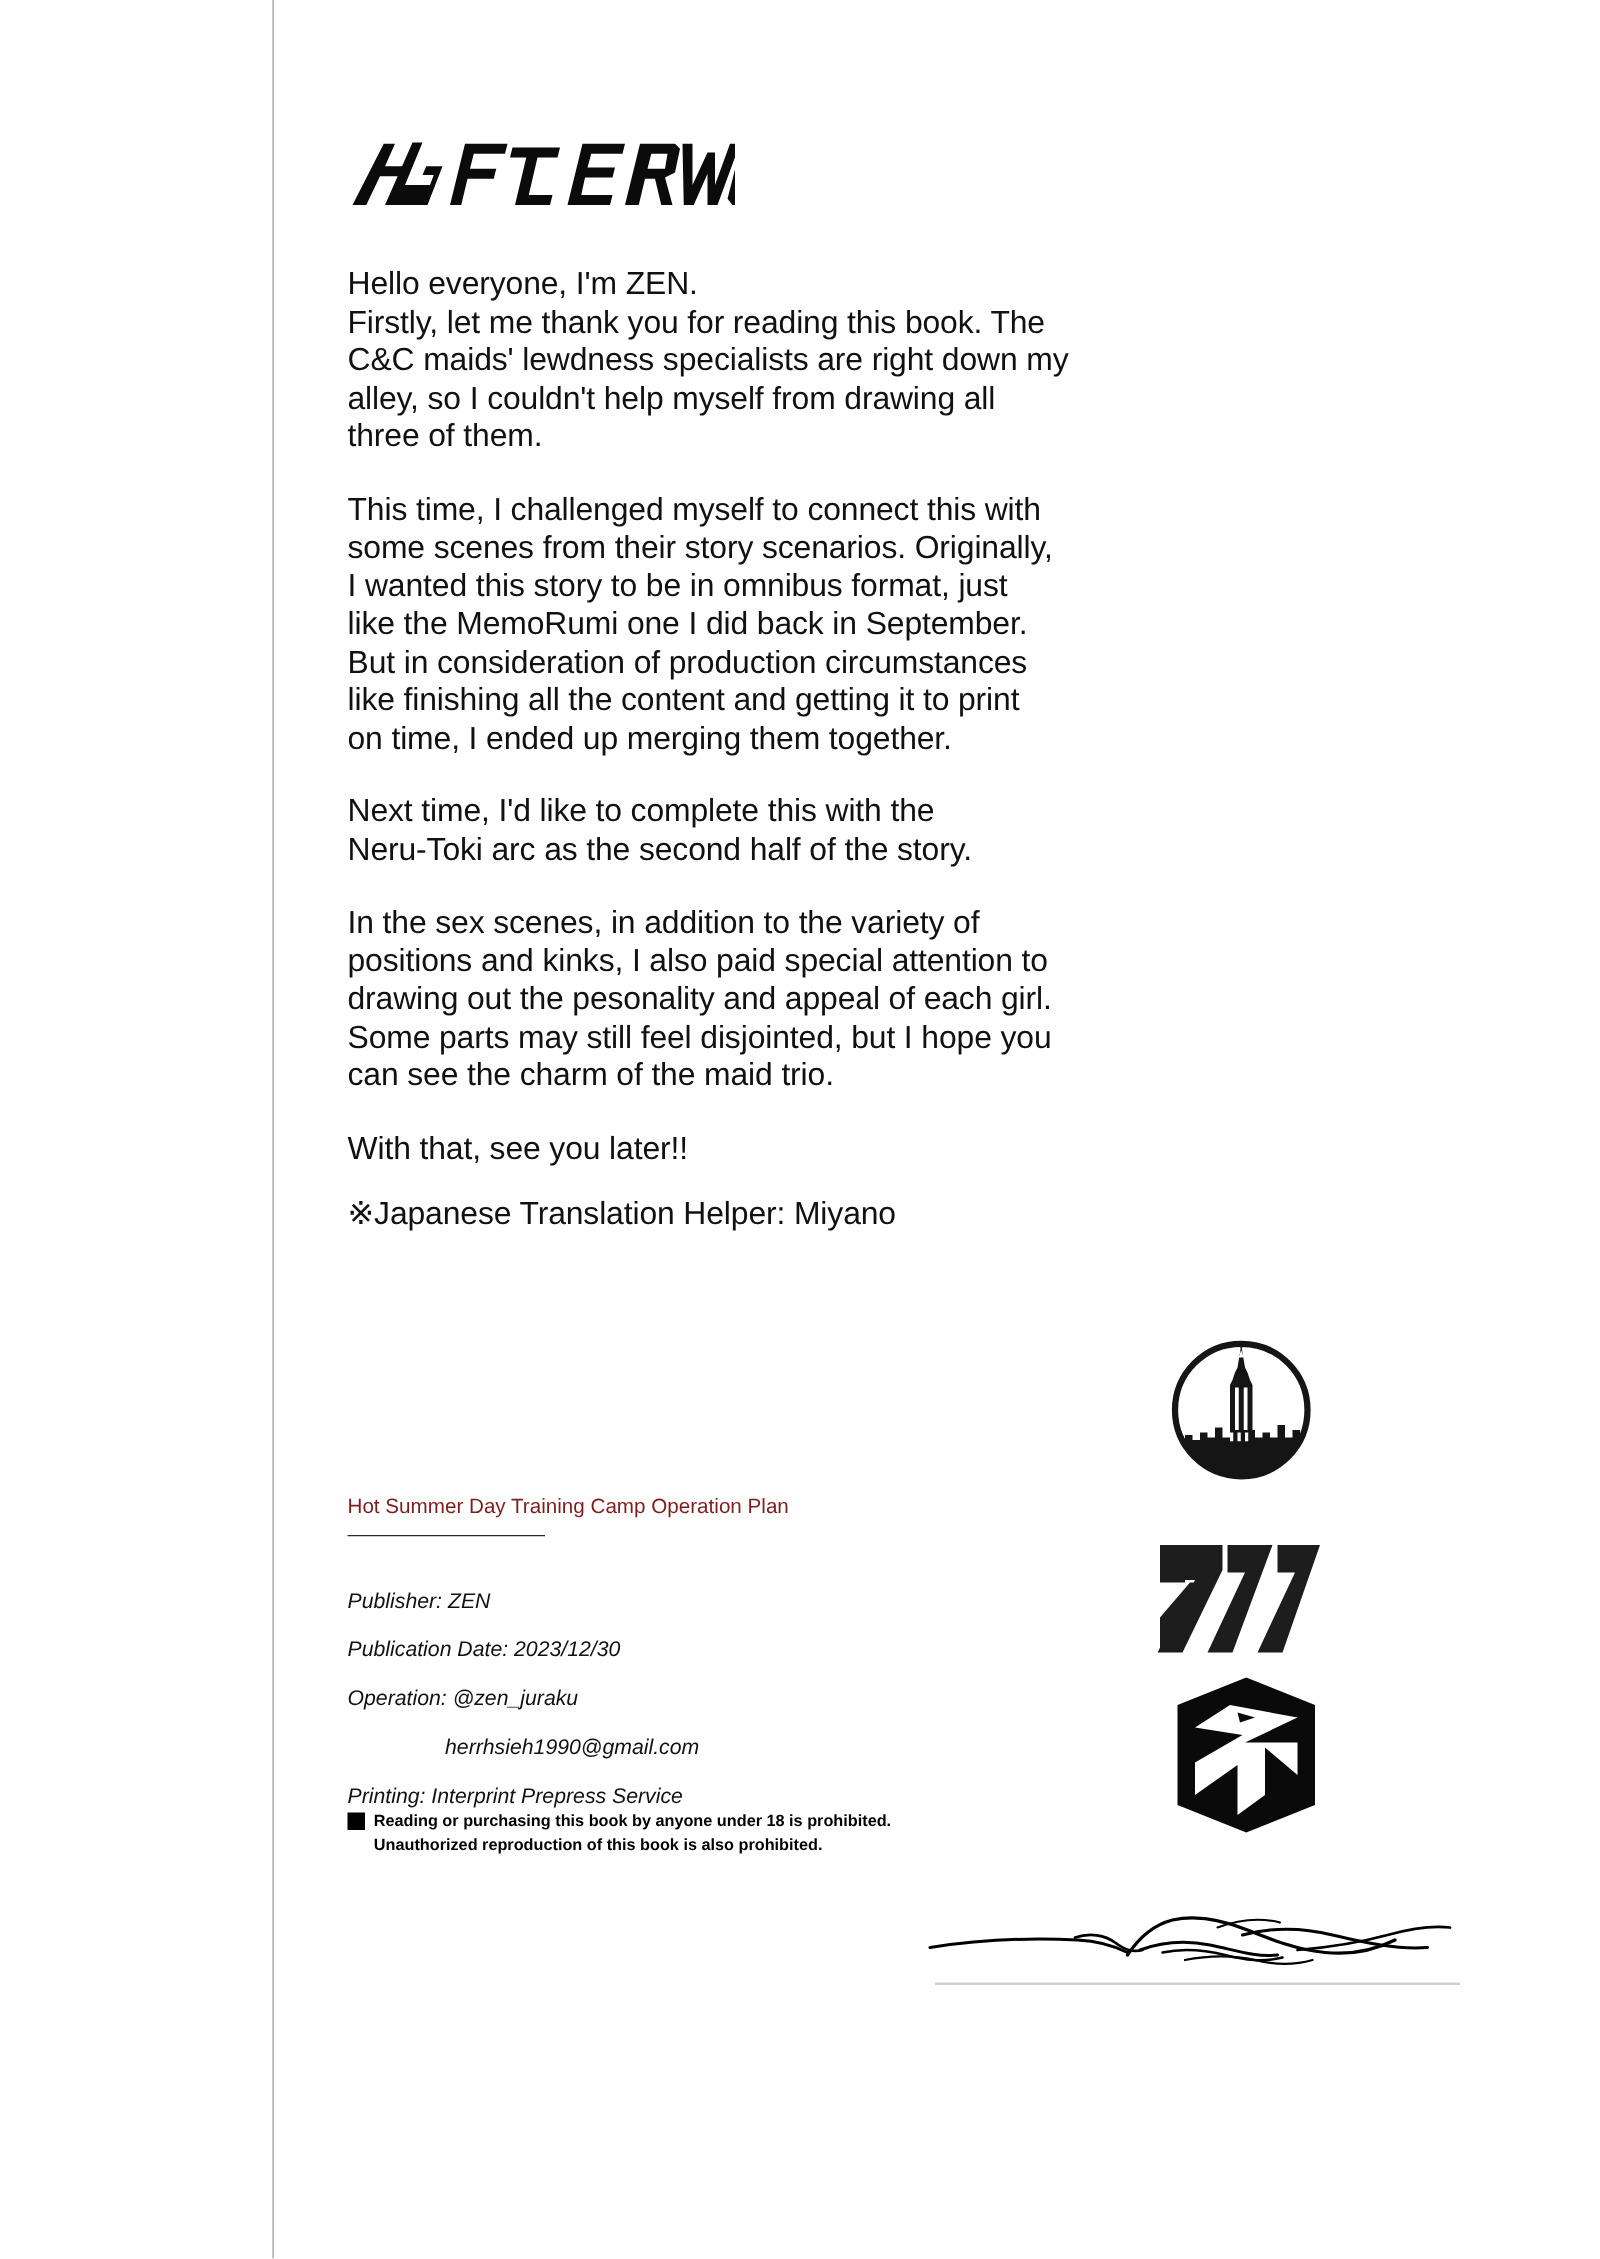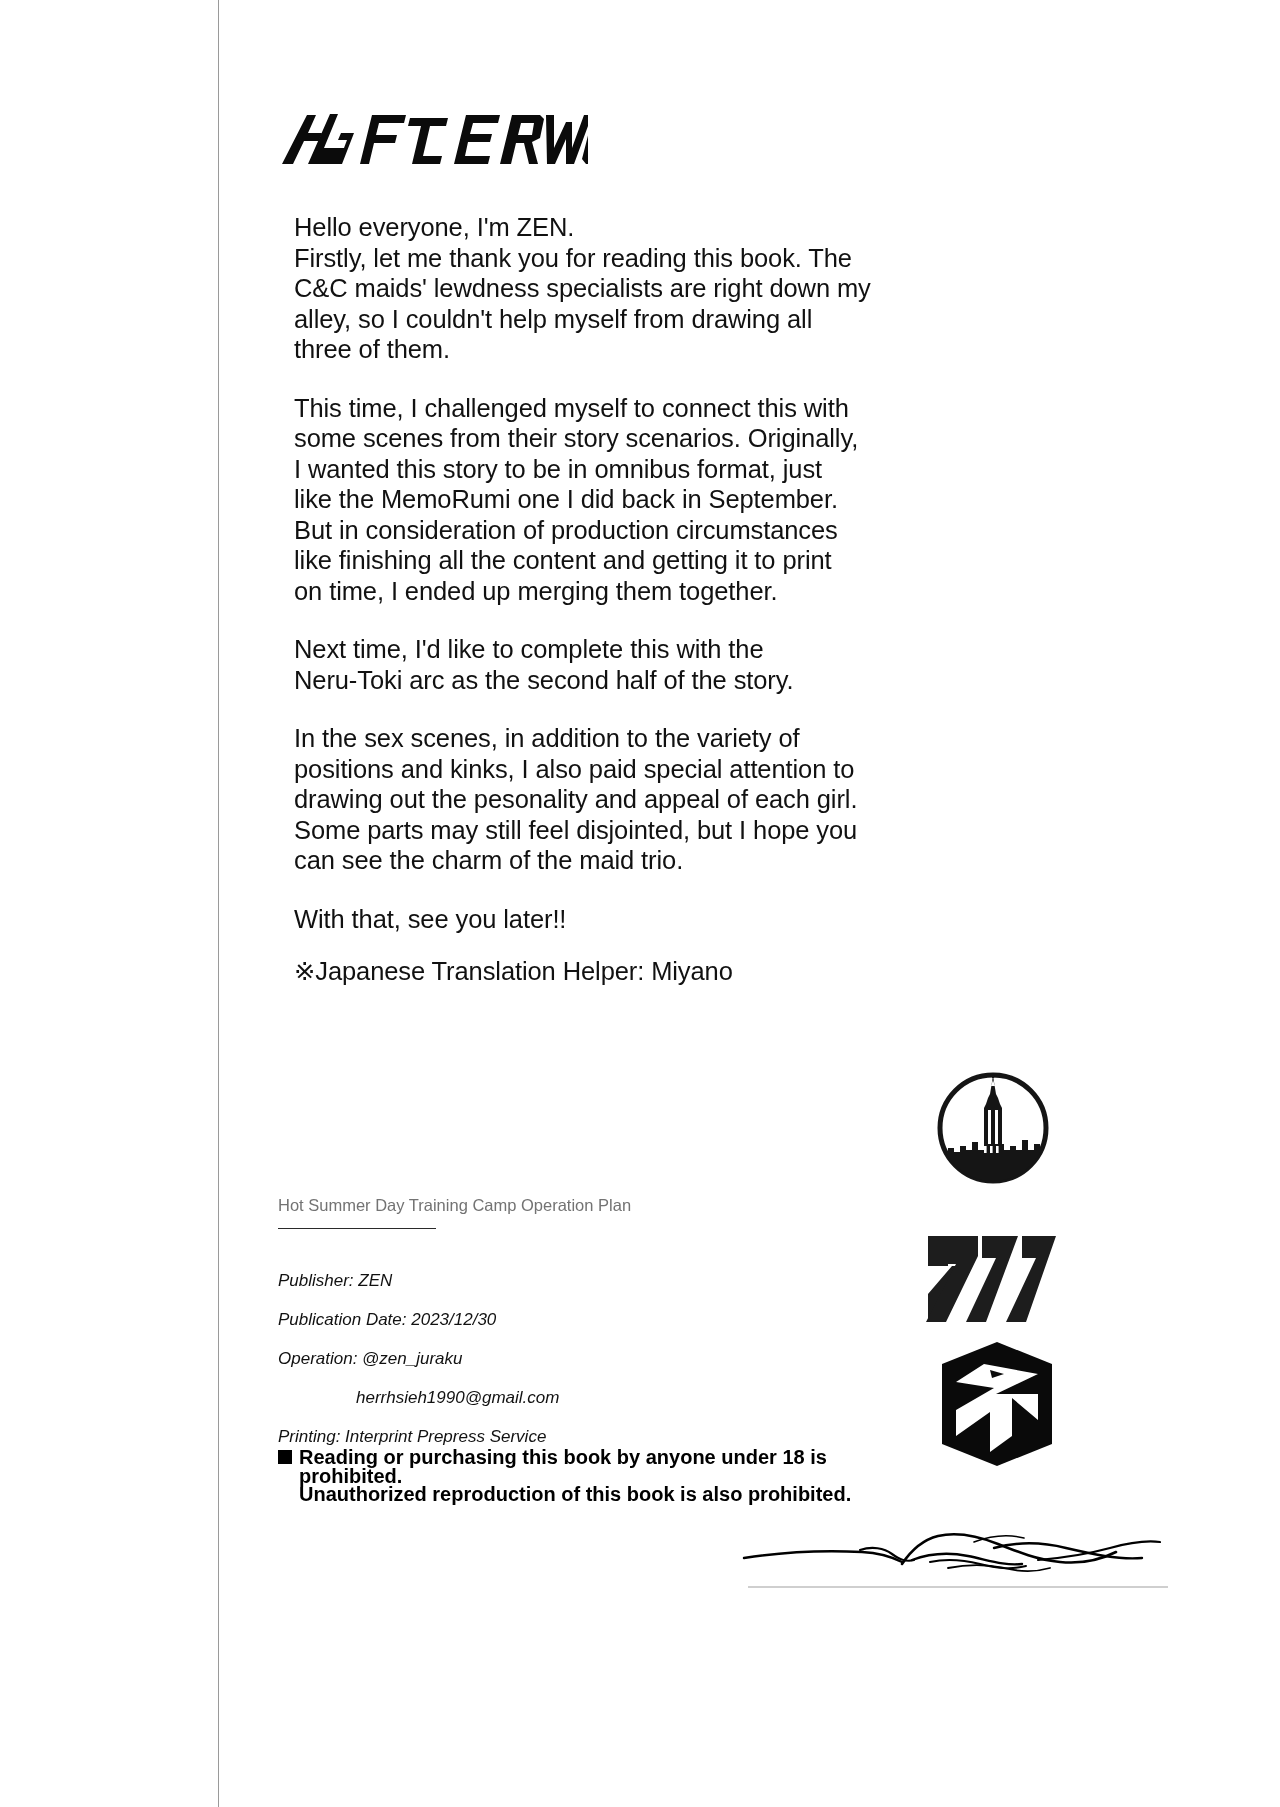--- a/index.html
+++ b/index.html
@@ -44,21 +44,21 @@
     width: 640px;
     height: 70px;
   }
   .title-svg {
     display: block;
   }
 
   
   .afterword-body {
     position: absolute;
-    left: 16px;
+    left: 0;
     top: 212px;
     width: 620px;
     font-size: 25.5px;
     line-height: 30.5px;
     color: #111111;
     letter-spacing: -0.1px;
   }
   .afterword-body p {
     margin: 0 0 28px 0;
     white-space: pre-line;
@@ -73,21 +73,21 @@
   
   .colophon {
     position: absolute;
     left: 0;
     top: 1194px;
     width: 540px;
   }
   .colophon-title {
     font-size: 16.5px;
     line-height: 22px;
-    color: #737373;
+    color: #7f1d1d;
     white-space: nowrap;
   }
   .colophon-rule {
     width: 158px;
     height: 1px;
     background: #2a2a2a;
     margin-top: 12px;
   }
   .colophon-lines {
     margin-top: 22px;
@@ -101,21 +101,21 @@
     display: block;
     padding-left: 78px;
   }
 
   
   .notice {
     position: absolute;
     left: 0;
     top: 1448px;
     width: 600px;
-    font-size: 20px;
+    font-size: 13px;
     font-weight: bold;
     line-height: 18.5px;
     color: #000000;
   }
   .notice-row {
     display: flex;
     align-items: flex-start;
   }
   .notice-square {
     width: 14px;

